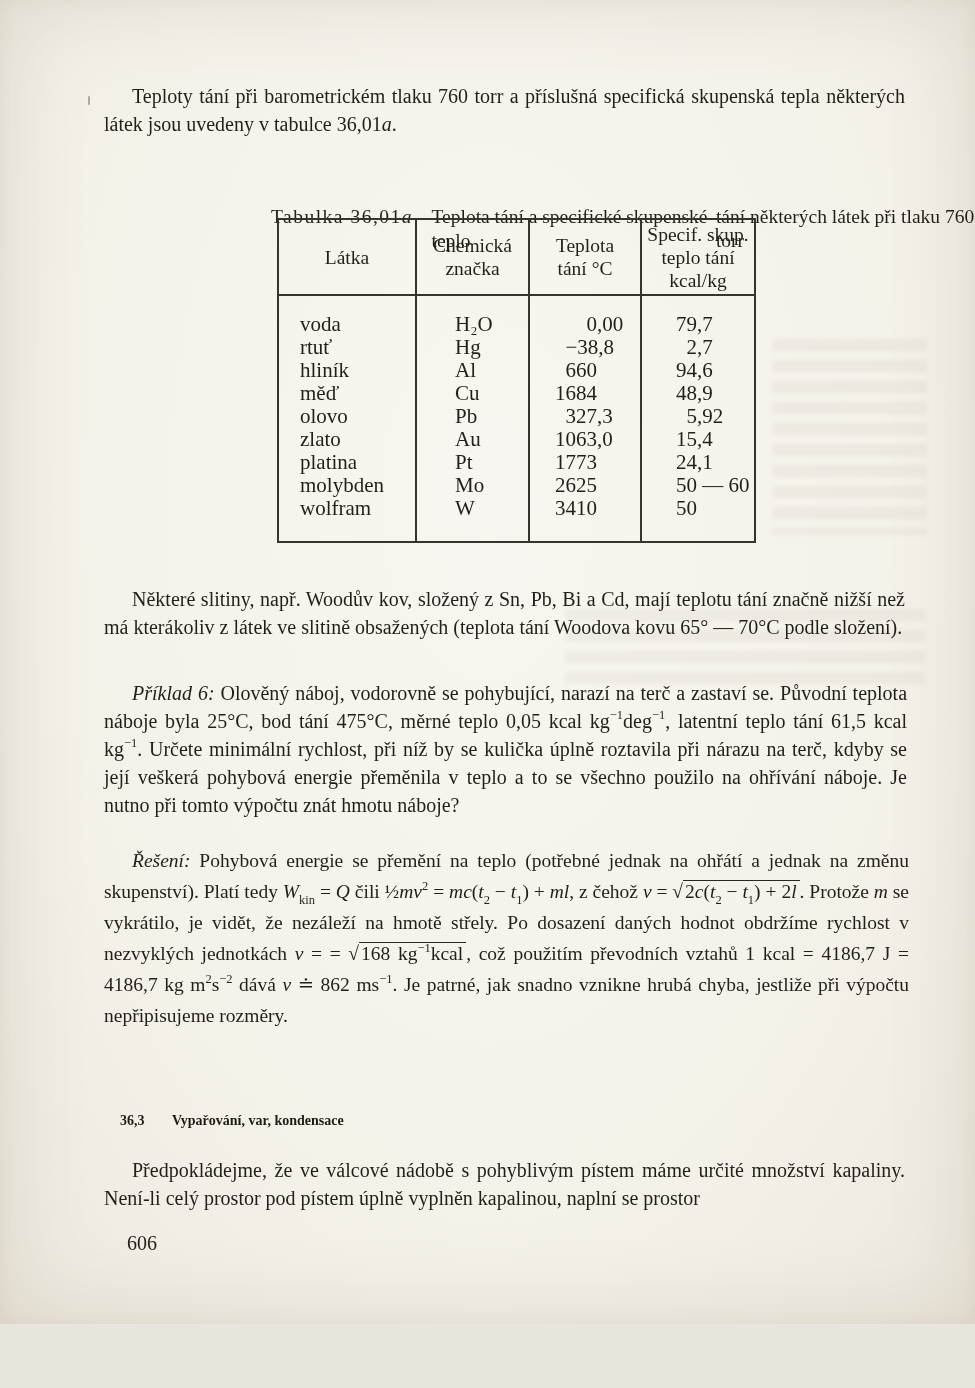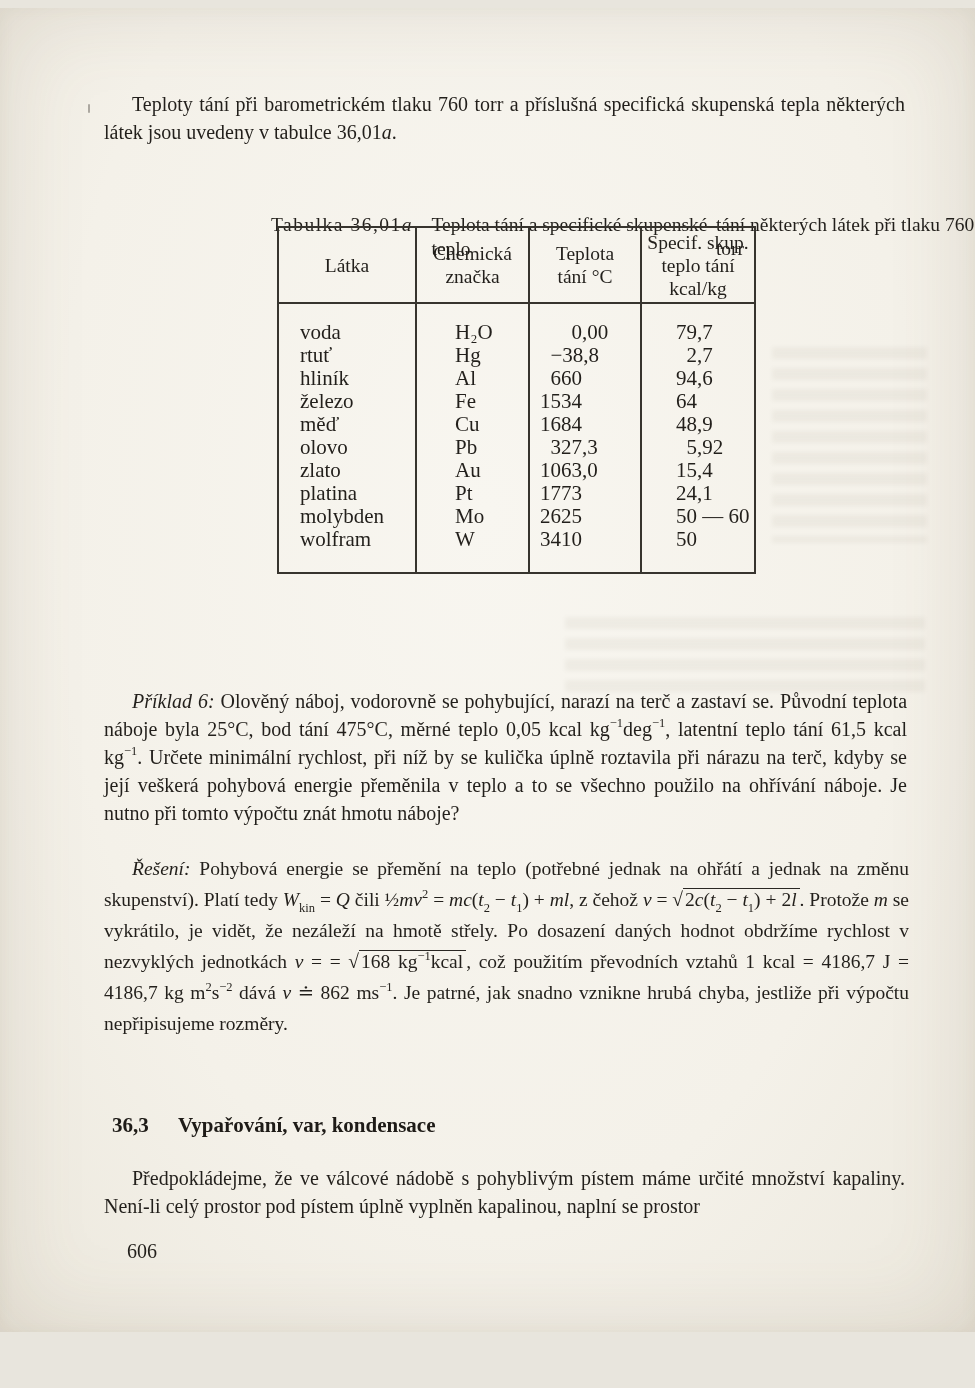--- a/index.html
+++ b/index.html
@@ -3,21 +3,21 @@
 <meta charset="utf-8">
 <style>
   html,body{margin:0;padding:0;}
   body{
     width:975px;height:1388px;
     font-family:"Liberation Serif","DejaVu Serif",serif;
     color:#221f1b;
     background:#e8e5dd;
   }
   .page{
-    position:absolute;left:0;top:8px;width:975px;height:1324px;overflow:hidden;
+    position:absolute;left:0;top:0;width:975px;height:1324px;overflow:hidden;
     background:radial-gradient(ellipse at 50% 38%, #f8f6f0 0%, #f4f1e9 62%, #ece8dd 100%);
     box-shadow:inset 0 0 90px rgba(110,95,70,0.14), inset 0 0 16px rgba(110,95,70,0.06);
   }
   .bleed{
     position:absolute;filter:blur(2px);opacity:0.055;pointer-events:none;
     background:repeating-linear-gradient(to bottom, transparent 0 9px, #6a5d45 9px 21px);
   }
   #bleed1{left:772px;top:330px;width:155px;height:205px;}
   #bleed2{left:565px;top:600px;width:360px;height:85px;}
   .speck{position:absolute;background:rgba(40,35,28,0.35);border-radius:50%;}
@@ -58,26 +58,26 @@
   }
   .data-table tbody td{
     font-size:21px;line-height:23px;white-space:pre;
     padding:0;vertical-align:top;text-align:left;
     font-variant-numeric:tabular-nums;
   }
   .data-table tbody tr:first-child td{padding-top:17px;}
   .data-table tbody tr:last-child td{padding-bottom:21px;}
   .data-table td.c1{padding-left:21px;}
   .data-table td.c2{padding-left:38px;}
-  .data-table td.c3{padding-left:10px;}
+  .data-table td.c3{padding-left:25px;}
   .data-table td.c4{padding-left:34px;}
 
   .section-heading{
-    position:absolute;left:104px;top:1097px;margin:8px;
-    font-size:21px;font-weight:700;color:#1e1b17;
+    position:absolute;left:104px;top:1097px;margin:16px;
+    font-size:14px;font-weight:700;color:#1e1b17;
   }
   .sec-title{margin-left:24px;}
 
   .page-number{
     position:absolute;left:127px;top:1232px;
     font-size:20px;
   }
 
   sup{font-size:12.5px;line-height:0;position:relative;top:-1px;vertical-align:super;}
   sub{font-size:12.5px;line-height:0;position:relative;top:1px;vertical-align:sub;}
@@ -146,26 +146,20 @@
           <td class="c3"> −38,8</td>
           <td class="c4"> 2,7</td>
         </tr>
         <tr>
           <td class="c1">hliník</td>
           <td class="c2">Al</td>
           <td class="c3"> 660</td>
           <td class="c4">94,6</td>
         </tr>
         <tr>
-          <td class="c1">železo</td>
-          <td class="c2">Fe</td>
-          <td class="c3">1534</td>
-          <td class="c4">64</td>
-        </tr>
-        <tr>
           <td class="c1">měď</td>
           <td class="c2">Cu</td>
           <td class="c3">1684</td>
           <td class="c4">48,9</td>
         </tr>
         <tr>
           <td class="c1">olovo</td>
           <td class="c2">Pb</td>
           <td class="c3"> 327,3</td>
           <td class="c4"> 5,92</td>
@@ -190,20 +184,21 @@
         </tr>
         <tr>
           <td class="c1">wolfram</td>
           <td class="c2">W</td>
           <td class="c3">3410</td>
           <td class="c4">50</td>
         </tr>
       </tbody>
   </table>
 
+  <p class="para" id="alloys">Některé slitiny, např. Woodův kov, složený z Sn, Pb, Bi a Cd, mají teplotu tání značně nižší než má kterákoliv z látek ve slitině obsažených (teplota tání Woodova kovu 65° — 70°C podle složení).</p>
 
   <p class="para" id="example"><em>Příklad 6: </em>Olověný náboj, vodorovně se pohybující, narazí na terč a zastaví se. Původní teplota náboje byla 25°C, bod tání 475°C, měrné teplo 0,05 kcal kg<sup>−1</sup>deg<sup>−1</sup>, latentní teplo tání 61,5 kcal kg<sup>−1</sup>. Určete minimální rychlost, při níž by se kulička úplně roztavila při nárazu na terč, kdyby se její veškerá pohybová energie přeměnila v teplo a to se všechno použilo na ohřívání náboje. Je nutno při tomto výpočtu znát hmotu náboje?</p>
 
   <p class="para" id="solution"><em>Řešení: </em>Pohybová energie se přemění na teplo (potřebné jednak na ohřátí a jednak na změnu skupenství). Platí tedy <em>W</em><sub>kin</sub> = <em>Q</em> čili ½<em>mv</em><sup>2</sup> = <em>mc</em>(<em>t</em><sub>2</sub> − <em>t</em><sub>1</sub>) + <em>ml</em>, z čehož <em>v</em> = <span class="sqrt"><span class="radical">√</span><span class="radicand">2<em>c</em>(<em>t</em><sub>2</sub> − <em>t</em><sub>1</sub>) + 2<em>l</em></span></span>. Protože <em>m</em> se vykrátilo, je vidět, že nezáleží na hmotě střely. Po dosazení daných hodnot obdržíme rychlost v nezvyklých jednotkách <em>v</em> = = <span class="sqrt"><span class="radical">√</span><span class="radicand">168 kg<sup>−1</sup>kcal</span></span>, což použitím převodních vztahů 1 kcal = 4186,7 J = 4186,7 kg m<sup>2</sup>s<sup>−2</sup> dává <em>v</em> ≐ 862 ms<sup>−1</sup>. Je patrné, jak snadno vznikne hrubá chyba, jestliže při výpočtu nepřipisujeme rozměry.</p>
 
   <h2 class="section-heading">
     <span class="sec-num">36,3</span>
     <span class="sec-title">Vypařování, var, kondensace</span>
   </h2>
 

